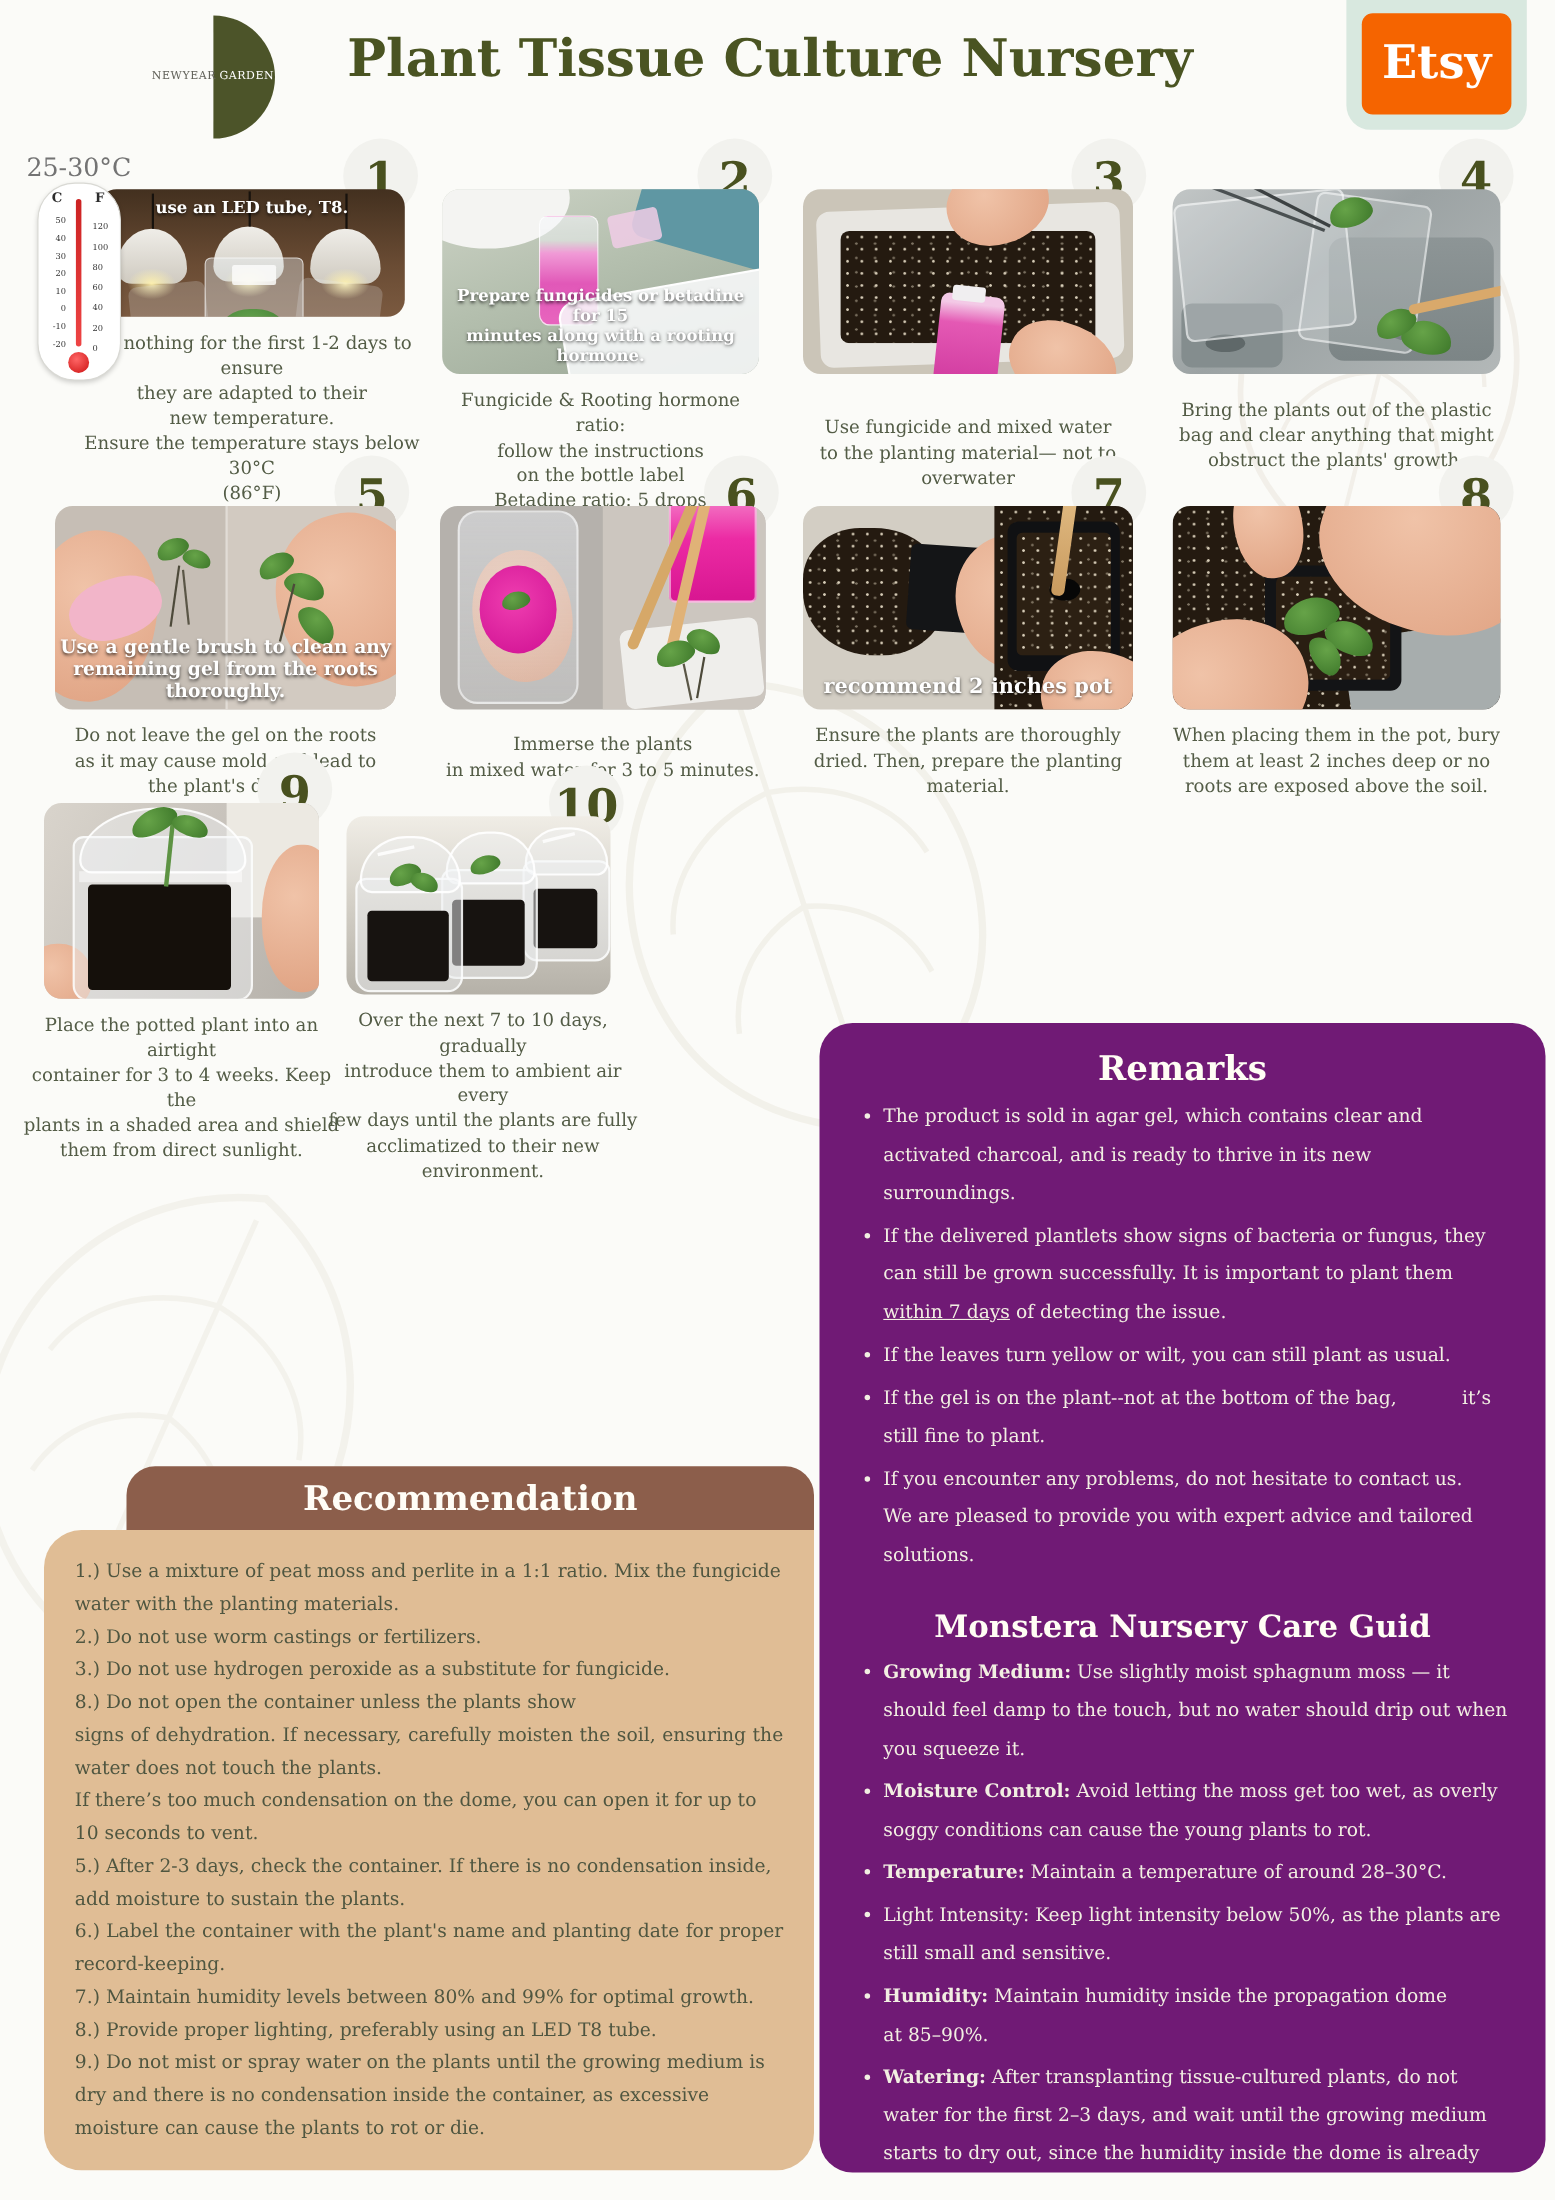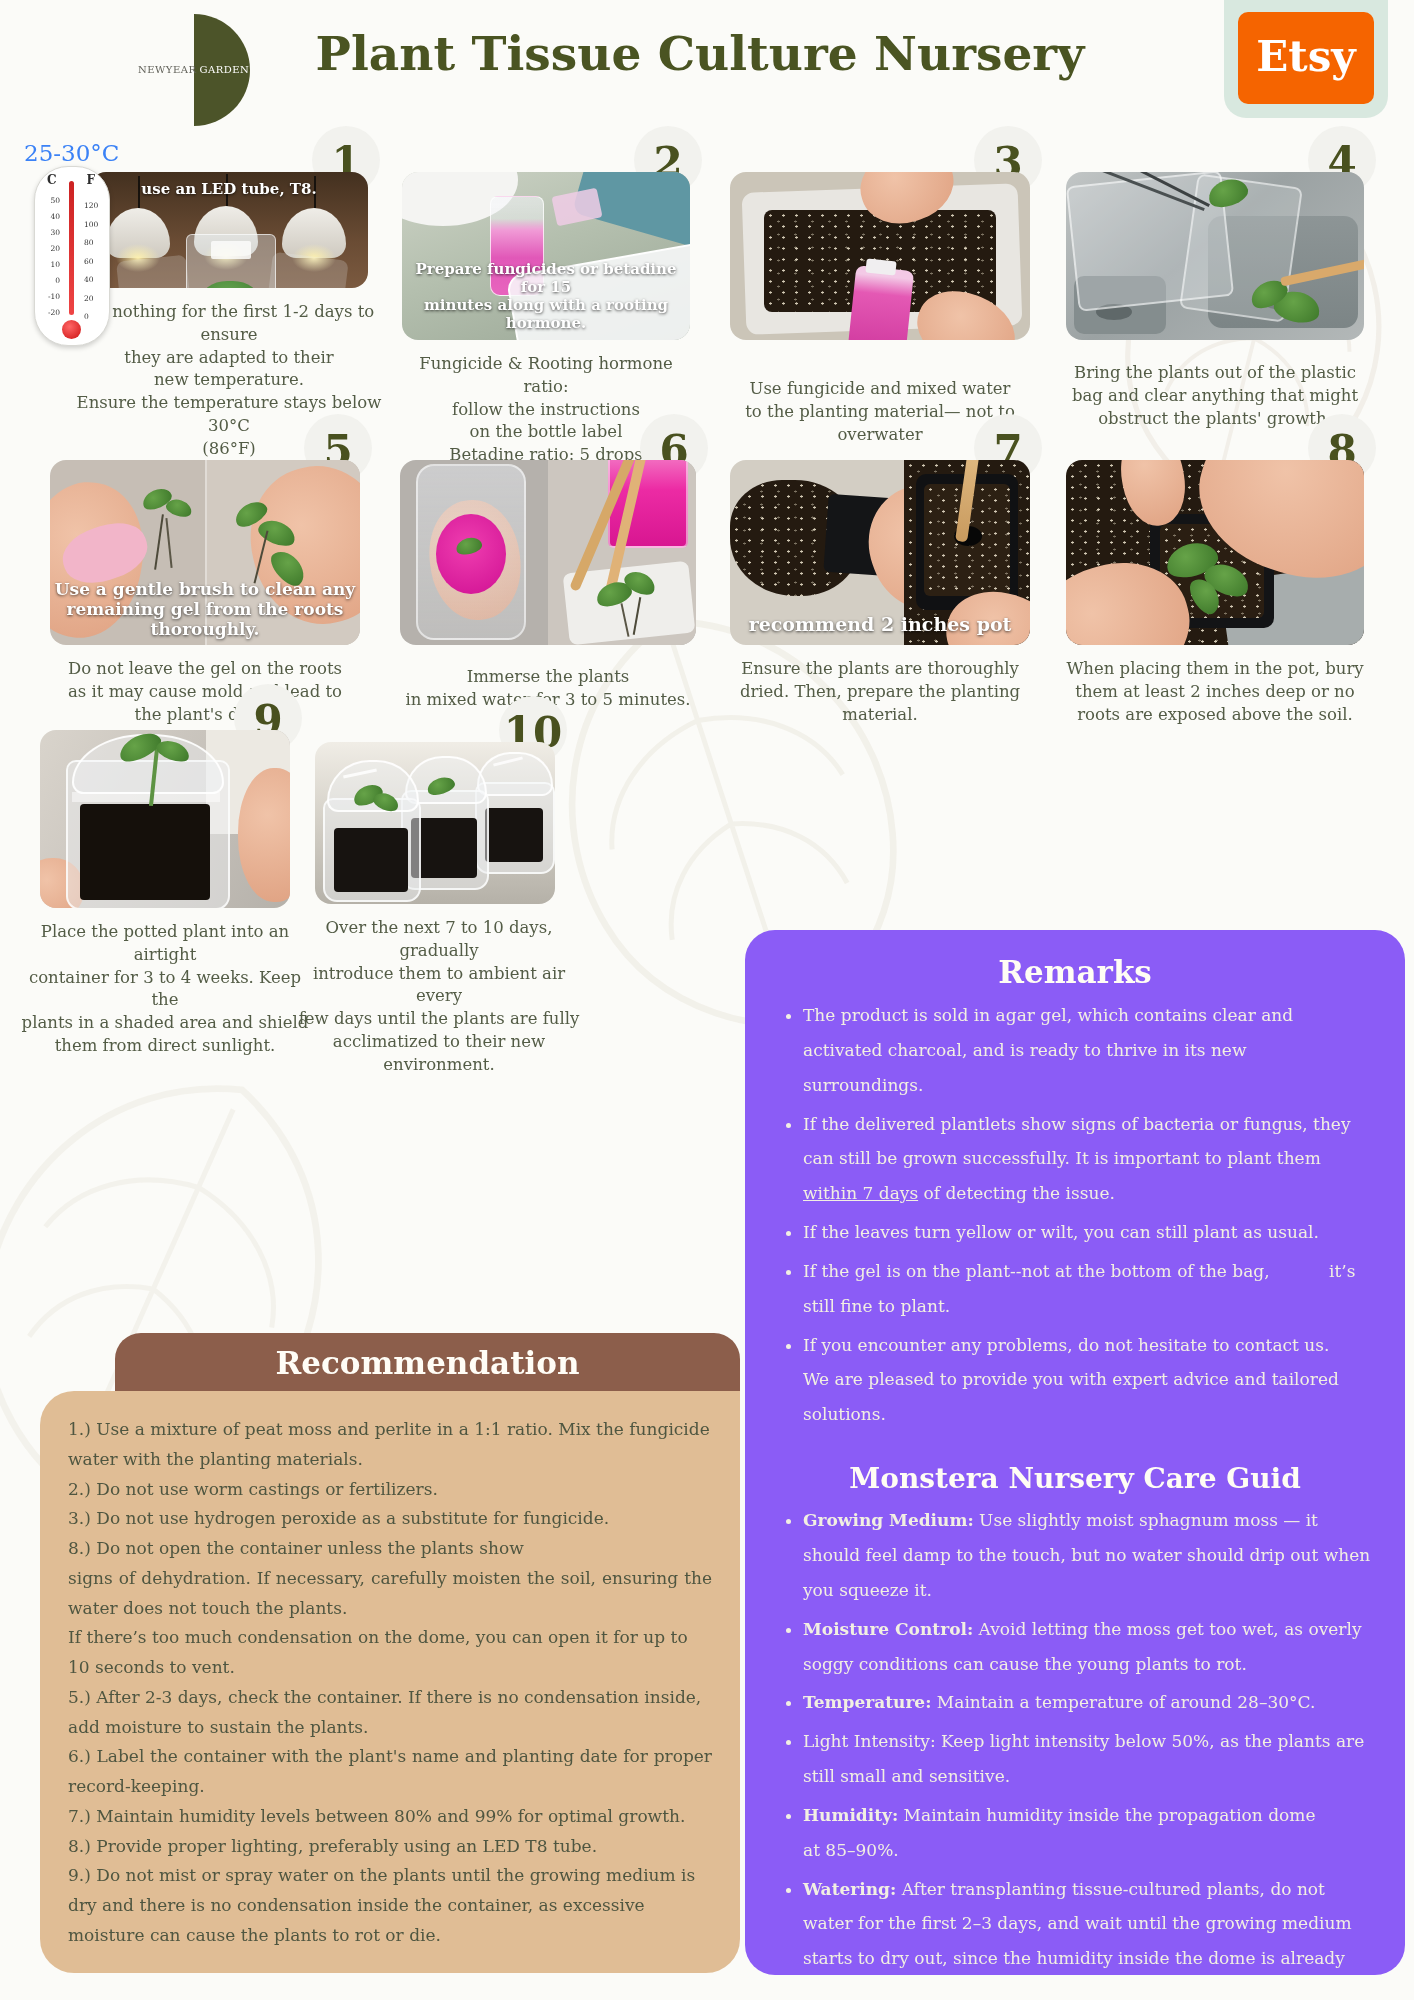--- a/index.html
+++ b/index.html
@@ -9,21 +9,21 @@
   .wm{position:absolute;z-index:0;opacity:.55;}
   
   .logo{position:absolute;left:130px;top:14px;width:150px;height:112px;z-index:2;}
   .logo .half{position:absolute;left:64px;top:0;width:56px;height:112px;background:#4c5429;border-radius:0 112px 112px 0;}
   .logo .brand{position:absolute;left:8px;top:50px;width:150px;font-size:10px;letter-spacing:.5px;}
   .page-title{position:absolute;left:200px;top:26px;width:1000px;text-align:center;
       font-size:47px;font-weight:bold;color:#4a5422;z-index:2;}
   .etsy-wrap{position:absolute;left:1224px;top:0;width:164px;height:118px;background:#d8e8df;border-radius:0 0 22px 22px;z-index:2;}
   .etsy-inner{position:absolute;left:14px;top:12px;width:136px;height:92px;background:#f56400;border-radius:10px;
       color:#fff;font-size:42px;font-weight:bold;text-align:center;line-height:90px;}
-  .temp-label{position:absolute;left:24px;top:140px;font-size:23px;color:#3b82f6;z-index:4;}
+  .temp-label{position:absolute;left:24px;top:140px;font-size:23px;color:#737373;z-index:4;}
   
   .thermo{position:absolute;left:34px;top:166px;width:74px;height:178px;background:#fff;border:1px solid #d9d9d4;
       border-radius:34px;box-shadow:0 2px 5px rgba(0,0,0,.18);z-index:5;}
   .thermo .cl{position:absolute;left:12px;top:6px;font-size:12px;font-weight:bold;color:#2d2d2d;}
   .thermo .fl{position:absolute;right:14px;top:6px;font-size:12px;font-weight:bold;color:#2d2d2d;}
   .thermo .ct{position:absolute;left:5px;top:26px;width:20px;text-align:right;font-size:7.5px;line-height:16px;color:#333;white-space:pre-line;}
   .thermo .ft{position:absolute;right:3px;top:30px;width:22px;text-align:left;font-size:7.5px;line-height:18.5px;color:#333;white-space:pre-line;}
   .thermo .tube{position:absolute;left:34px;top:14px;width:5px;height:134px;background:linear-gradient(#c22,#e44);border-radius:3px;}
   .thermo .bulb{position:absolute;left:27px;bottom:6px;width:19px;height:19px;border-radius:50%;background:radial-gradient(circle at 40% 35%,#f66,#c11);}
   
@@ -41,21 +41,21 @@
   .skin{background:radial-gradient(circle at 40% 35%,#f0c3a8,#dfa181);border-radius:48%;}
   .leaf{background:radial-gradient(circle at 40% 35%,#66a348,#3c7629);border-radius:50% 50% 50% 50%/60% 60% 40% 40%;}
   .lamp{position:absolute;width:64px;height:50px;background:linear-gradient(#efede8,#cfcac0);
       border-radius:50% 50% 14px 14px/36px 36px 14px 14px;}
   .lamp::before{content:'';position:absolute;left:50%;top:-32px;width:2px;height:32px;background:#17120d;}
   .lamp::after{content:'';position:absolute;left:50%;top:72%;width:44px;height:28px;margin-left:-22px;
       background:radial-gradient(closest-side,rgba(255,242,175,.95),rgba(255,242,175,0));}
   .cup{border:2px solid rgba(255,255,255,.8);background:rgba(235,238,240,.5);border-radius:10px 10px 14px 14px;}
   .dome{border:2px solid rgba(255,255,255,.88);background:rgba(243,246,248,.4);border-radius:50% 50% 12px 12px/85% 85% 12px 12px;}
   
-  .remarks-panel{position:absolute;left:745px;top:930px;width:660px;height:1045px;background:#8b5cf6;
+  .remarks-panel{position:absolute;left:745px;top:930px;width:660px;height:1045px;background:#701a75;
       border-radius:30px;z-index:2;color:#f2efe2;overflow:hidden;padding:0;box-sizing:border-box;}
   .remarks-title{margin:24px 0 6px 0;text-align:center;font-size:31px;font-weight:bold;color:#fffdf4;}
   .gl{margin:8px 0 0 0;padding:0 34px 0 58px;}
   .gl li{font-size:17px;line-height:2.05;margin:0 0 4px 0;white-space:pre-wrap;}
   .care-title{margin:30px 0 4px 0;text-align:center;font-size:28px;font-weight:bold;color:#fffdf4;}
   .rec-head{position:absolute;left:115px;top:1333px;width:625px;height:58px;background:#8c5e4b;
       border-radius:26px 26px 0 0;z-index:3;text-align:center;color:#fffdf6;font-size:31px;font-weight:bold;line-height:60px;}
   .rec-body{position:absolute;left:40px;top:1391px;width:700px;height:582px;background:#e0bd95;
       border-radius:34px 0 34px 34px;z-index:2;box-sizing:border-box;padding:24px 28px;color:#4f5640;}
   .rec-body .line{font-size:17px;line-height:1.75;white-space:pre-wrap;}

